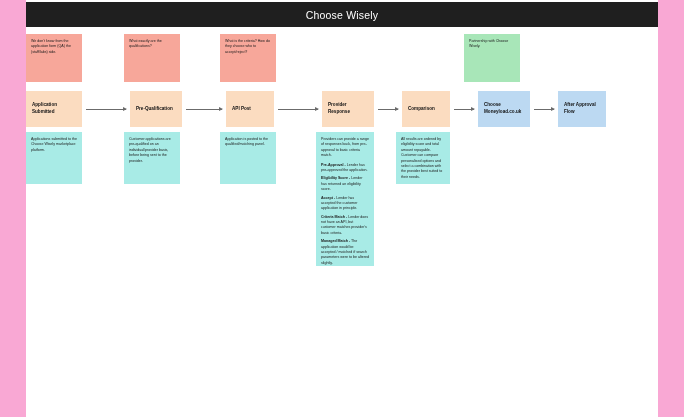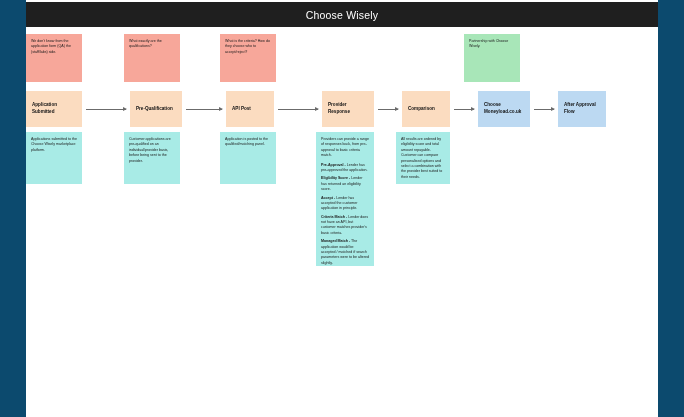--- a/index.html
+++ b/index.html
@@ -7,21 +7,21 @@
   html, body {
     margin: 0; padding: 0;
     width: 684px; height: 417px;
     overflow: hidden;
     background: #000000;
     font-family: "Liberation Sans", sans-serif;
   }
   #screen {
     position: relative;
     width: 684px; height: 417px;
-    background: #0c4a6e;
+    background: #f9a8d4;
   }
   
   #canvas {
     position: absolute;
     left: 26px; top: 0;
     width: 632px; height: 417px;
     background: #ffffff;
   }
   
   #header {

